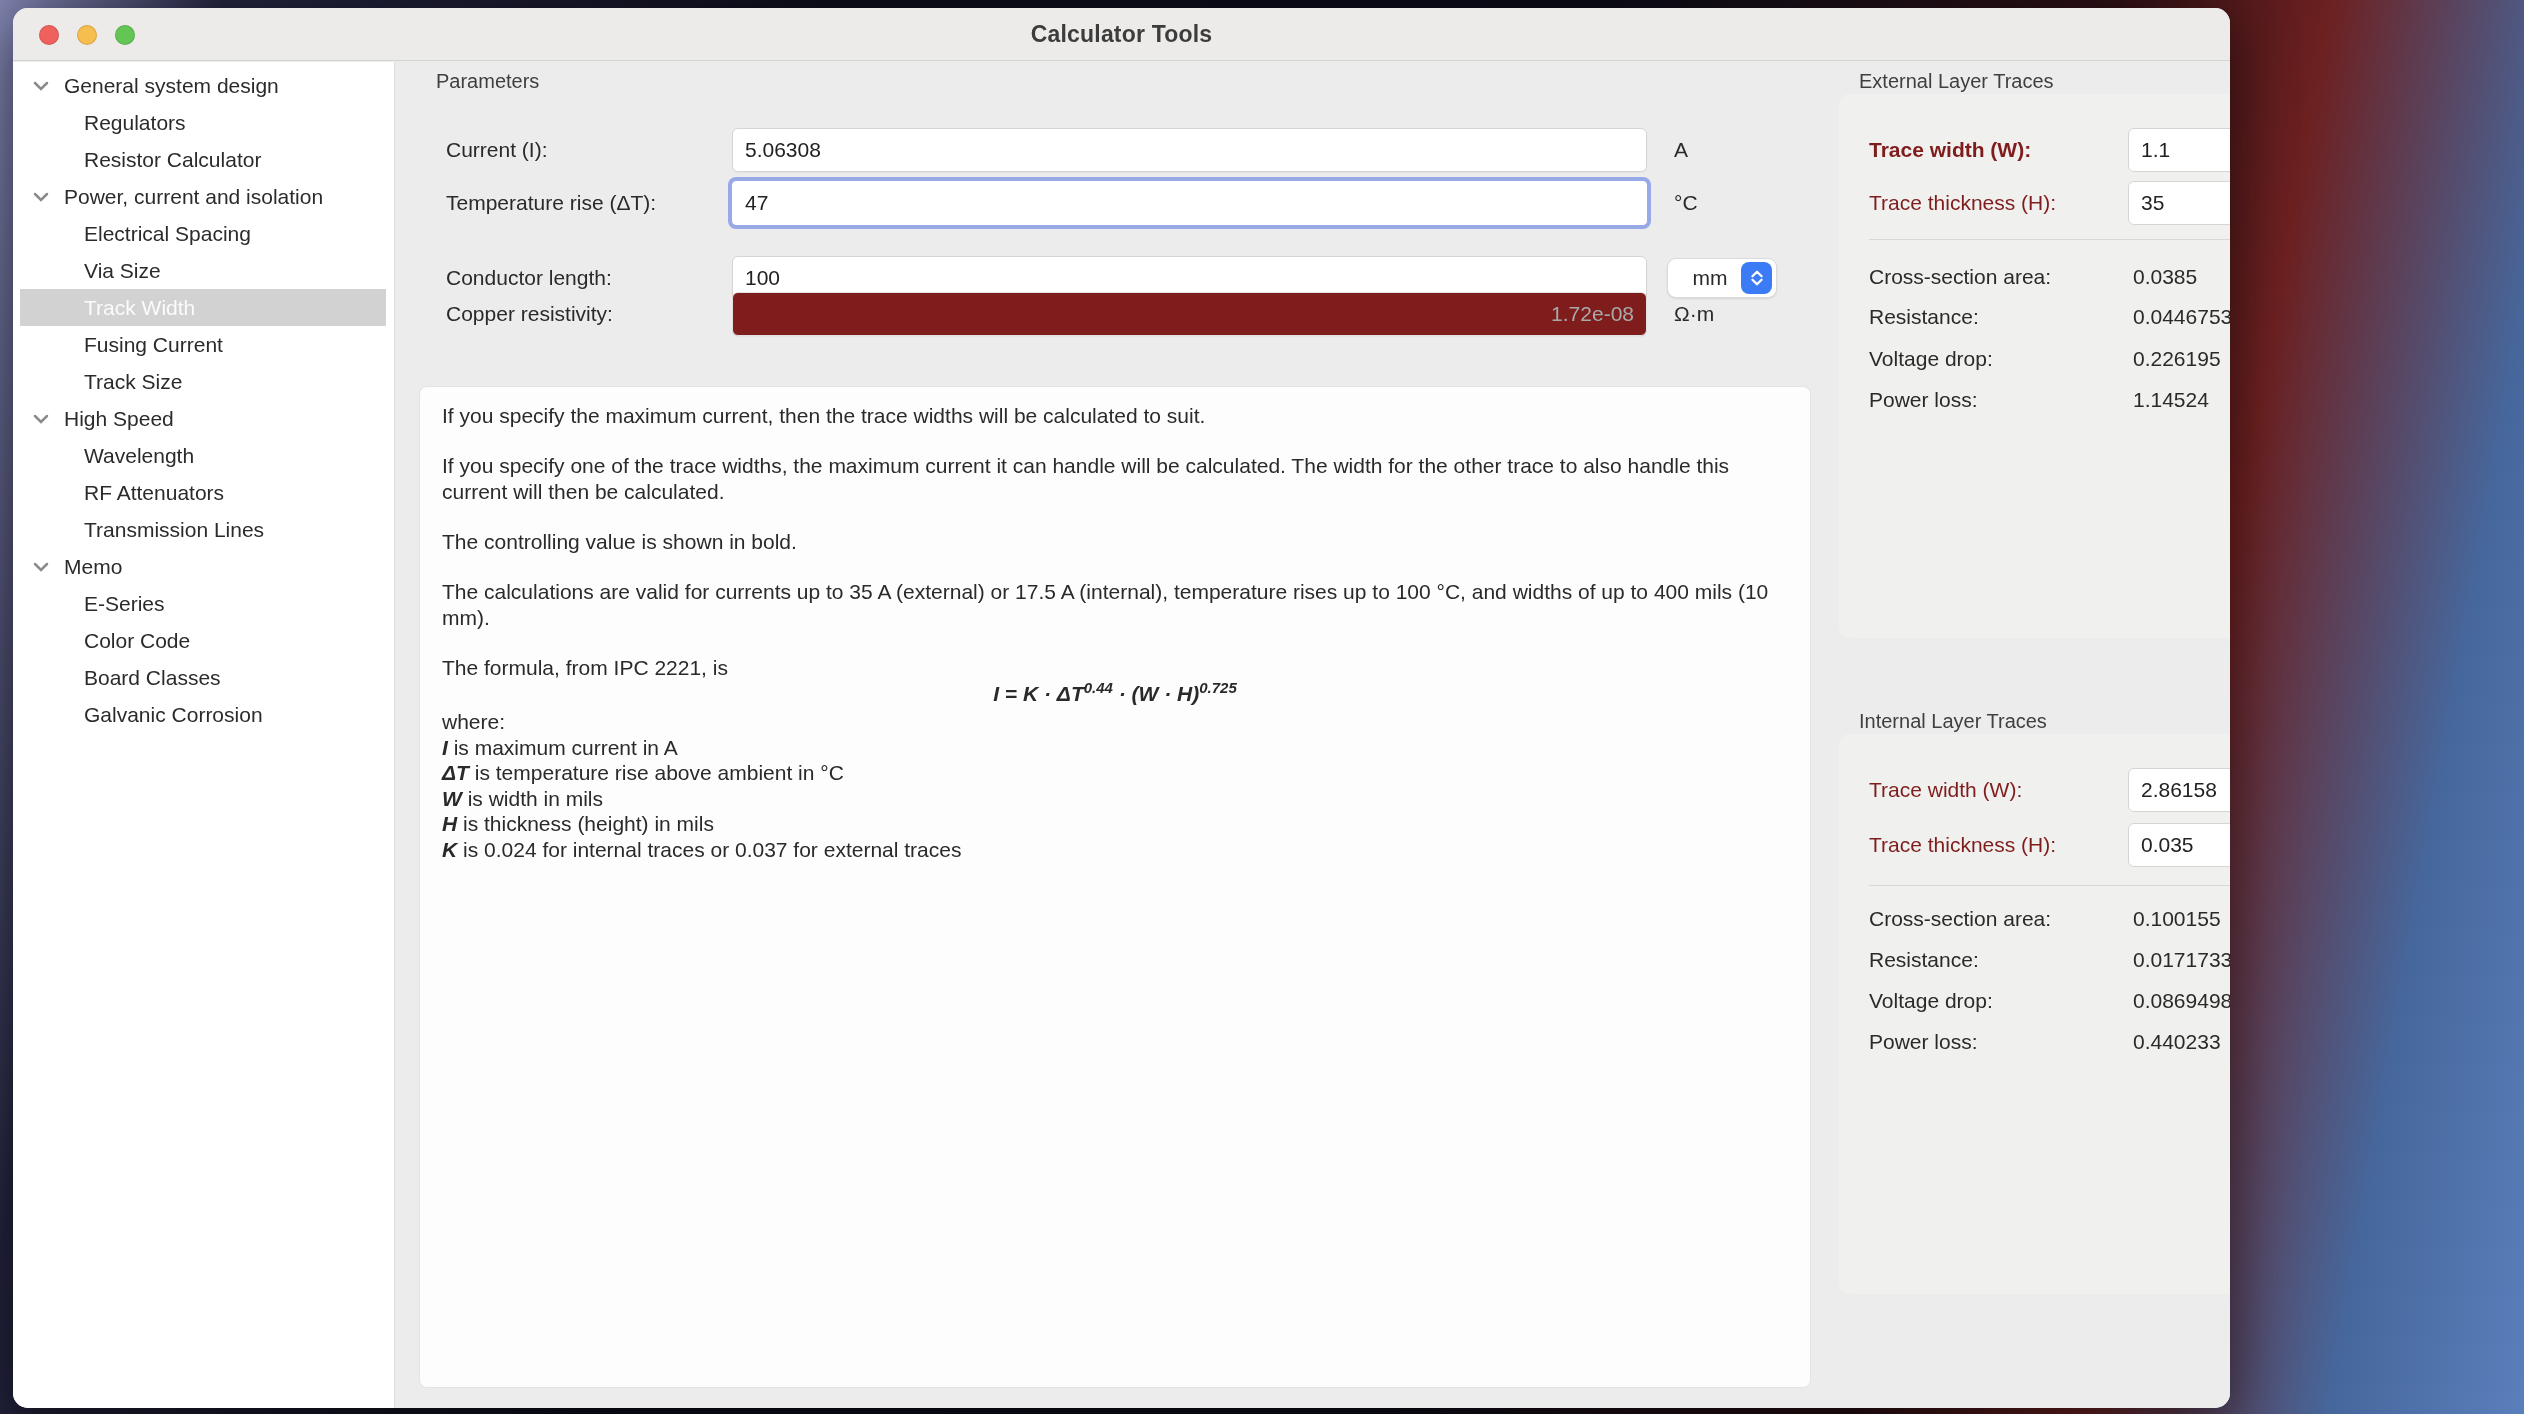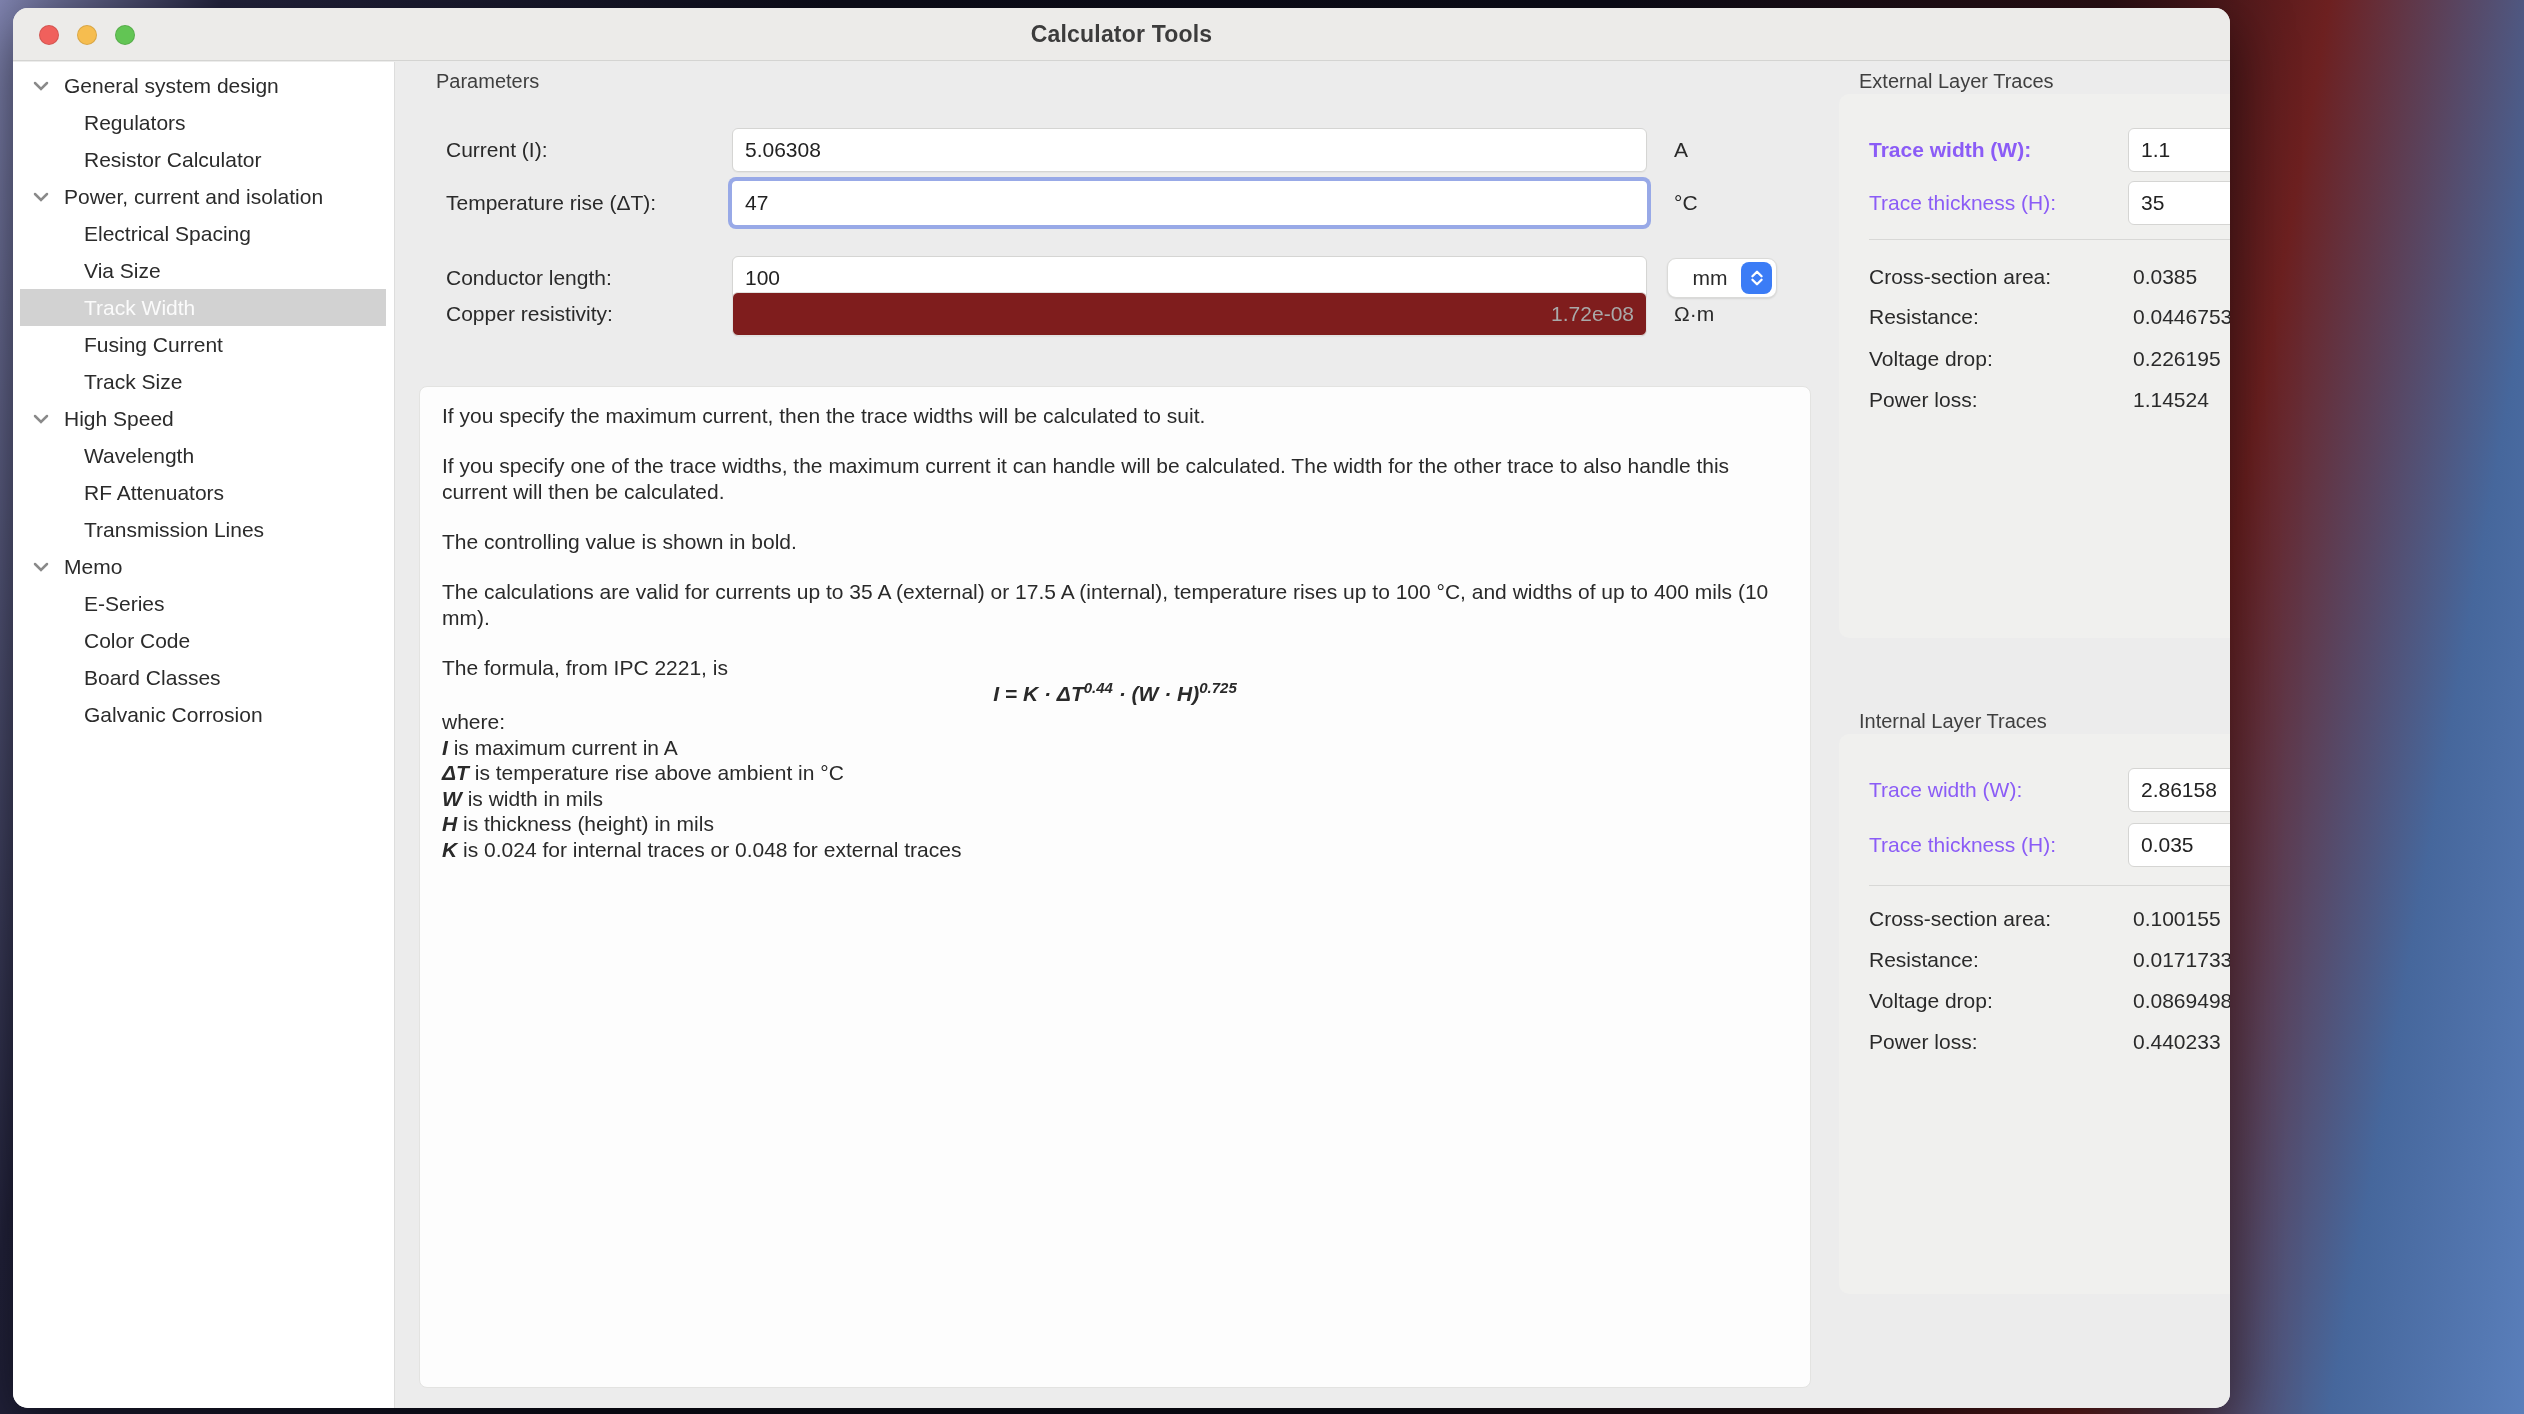--- a/index.html
+++ b/index.html
@@ -72,21 +72,21 @@
   .desc p { margin-bottom:24px; }
   .formula { text-align:center; font-weight:bold; font-style:italic; margin:-6px 0 2px; font-size:21px; }
   .formula sup { font-size:15px; }
   .where-line { line-height:25.5px; }
   .where-line b { font-style:italic; }
   
   .rightpane { position:absolute; left:1822px; top:54px; bottom:0; width:679px; background:#ececec; }
   .groupbox { position:absolute; background:#f0f0ee; border-radius:10px; }
   .rp-title { position:absolute; font-size:20px; color:#3f3f3f; }
   .rp-row { position:absolute; display:flex; align-items:center; height:44px; }
-  .rp-label { width:259px; font-size:21px; color:#8b5cf6; }
+  .rp-label { width:259px; font-size:21px; color:#7f1d1d; }
   .rp-label.bold { font-weight:bold; }
   .rp-field {
     width:206px; height:44px; background:#fff; border:1px solid #d5d5d3; border-radius:6px;
     font-size:21px; color:#222; padding:0 12px; outline:none;
     font-family:"Liberation Sans","DejaVu Sans",sans-serif;
   }
   .rp-dd { width:116px; margin-left:13px; }
   .sep { position:absolute; height:1px; background:#d8d8d6; }
   .res-row { position:absolute; display:flex; height:28px; align-items:center; font-size:21px; color:#2a2a2a; }
   .res-label { width:264px; }
@@ -221,21 +221,21 @@
     <p>If you specify one of the trace widths, the maximum current it can handle will be calculated. The width for the other trace to also handle this current will then be calculated.</p>
     <p>The controlling value is shown in bold.</p>
     <p>The calculations are valid for currents up to 35 A (external) or 17.5 A (internal), temperature rises up to 100 °C, and widths of up to 400 mils (10 mm).</p>
     <p style="margin-bottom:0;">The formula, from IPC 2221, is</p>
     <div class="formula"><span>I = K · ΔT</span><sup>0.44</sup><span> · (W · H)</span><sup>0.725</sup></div>
     <div class="where-line">where:</div>
     <div class="where-line"><b>I</b><span> is maximum current in A</span></div>
     <div class="where-line"><b>ΔT</b><span> is temperature rise above ambient in °C</span></div>
     <div class="where-line"><b>W</b><span> is width in mils</span></div>
     <div class="where-line"><b>H</b><span> is thickness (height) in mils</span></div>
-    <div class="where-line"><b>K</b><span> is 0.024 for internal traces or 0.048 for external traces</span></div>
+    <div class="where-line"><b>K</b><span> is 0.024 for internal traces or 0.037 for external traces</span></div>
   </div>
 
   <div class="rightpane"></div>
 
   <div class="groupbox" style="left:1826px; top:86px; width:660px; height:544px;"></div>
   <div class="rp-title" style="left:1846px; top:62px;">External Layer Traces</div>
 
   <div class="rp-row" style="left:1856px; top:120px;">
     <span class="rp-label bold">Trace width (W):</span>
     <input class="rp-field" value="1.1" style="">

